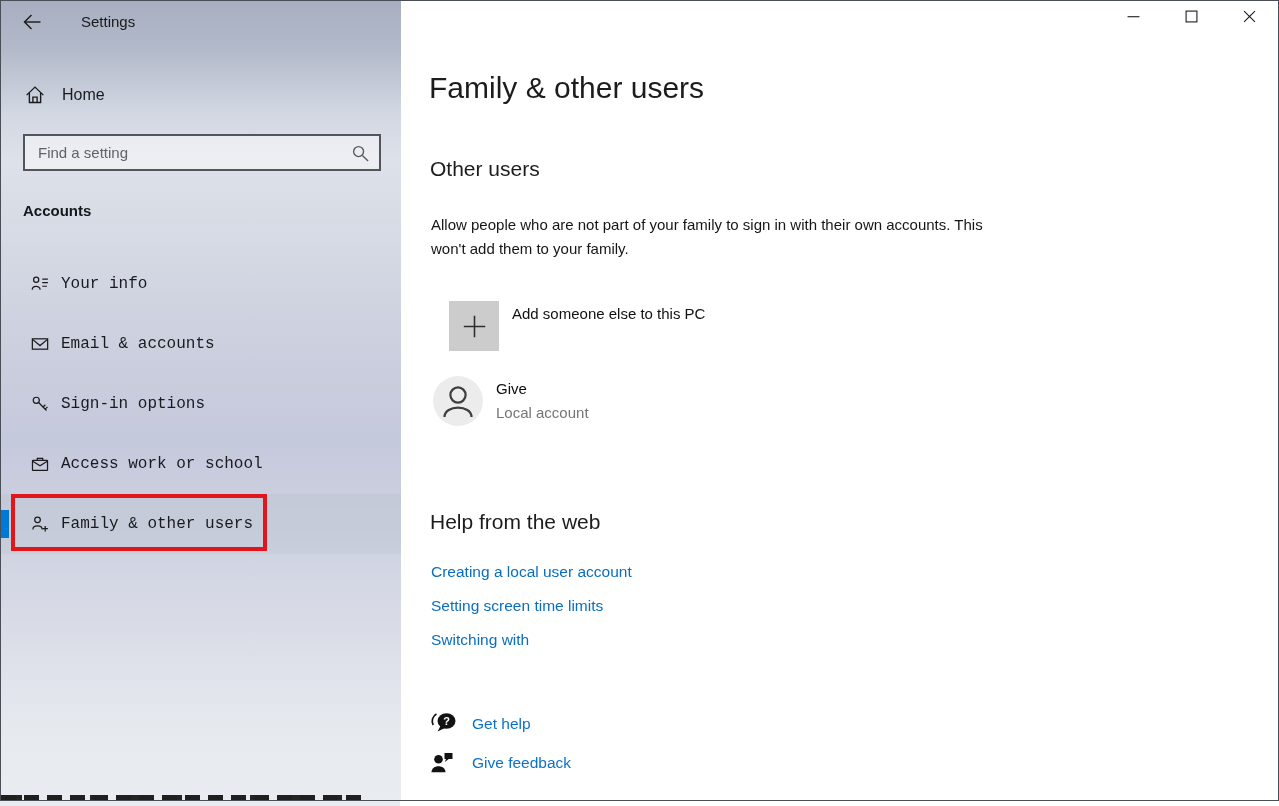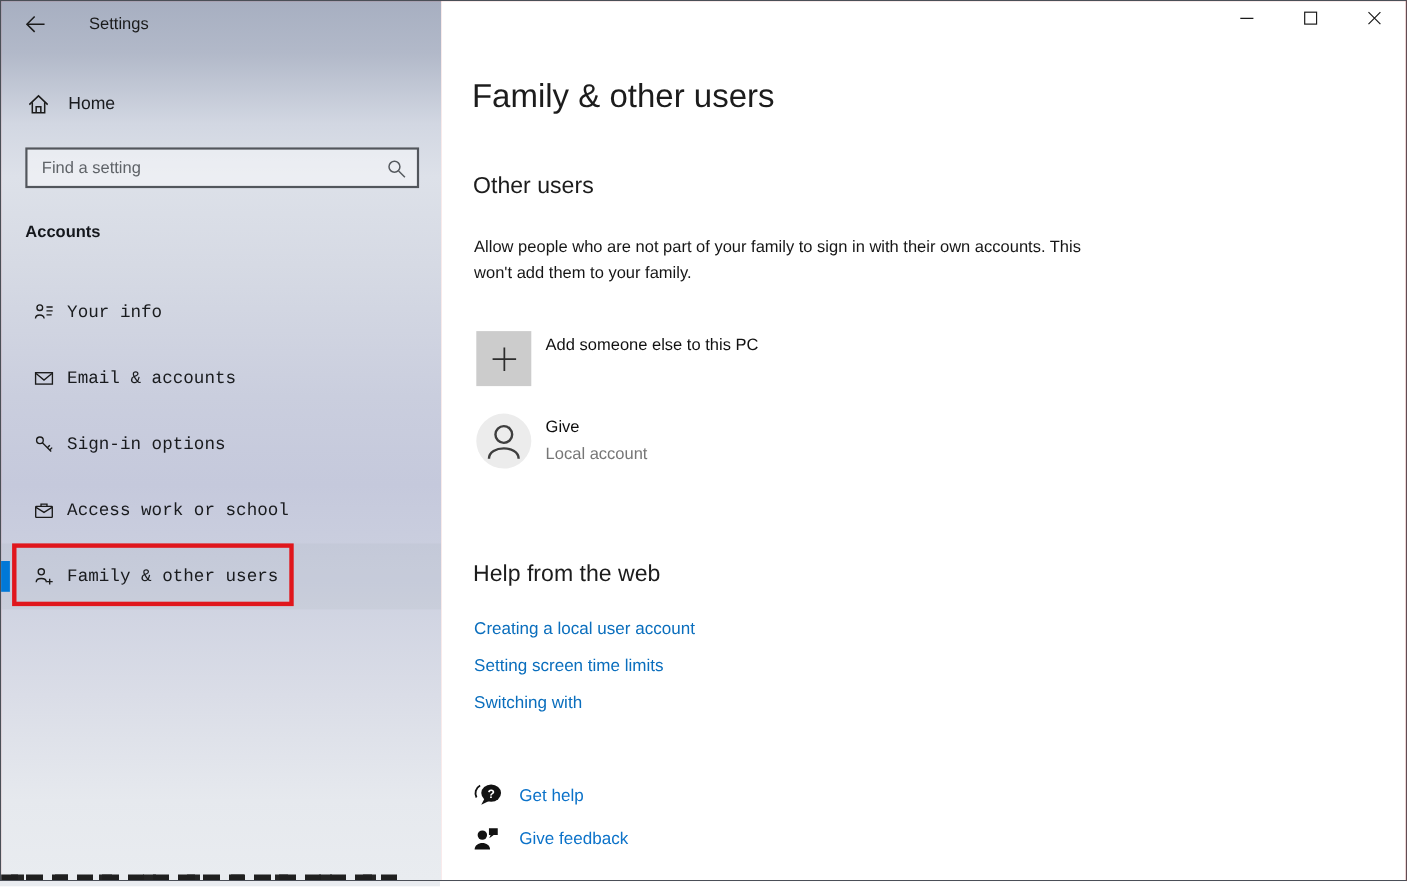--- a/index.html
+++ b/index.html
@@ -5,21 +5,21 @@
   * { box-sizing: border-box; }
   html,body { margin:0; padding:0; background:#ffffff; }
   .page {
     position:relative; width:1279px; height:806px; overflow:hidden;
     font-family:"Liberation Sans", sans-serif;
     -webkit-font-smoothing:antialiased;
   }
   
   .app-window {
     position:absolute; left:0; top:0; width:1279px; height:801px;
-    border:1px solid #4a4f57; background:#b91c1c;
+    border:1px solid #4a4f57; background:#86efac;
   }
   
   .sidebar {
     position:absolute; left:0; top:0; width:400px; height:100%;
     background:linear-gradient(180deg,
       #a7afc1 0%, #b2b9c9 6%, #d2d7e2 14%, #dde1e9 20%,
       #d6dae4 30%, #cacede 45%, #c5c9dc 55%, #cdd1e0 66%,
       #dadde7 79%, #e6e9ee 91%, #e9ecf0 100%);
     overflow:hidden;
   }
@@ -87,21 +87,21 @@
   .h2 {
     position:absolute; left:29px; margin:0;
     font-size:21px; font-weight:400; color:#1c1c1c;
   }
   .h2.other-users { top:156px; }
   .h2.help-web   { top:509px; }
   .desc {
     position:absolute; left:30px; top:212px; width:552px; margin:0;
     font-size:15px; line-height:24px; color:#161616;
   }
-  .add-row { position:absolute; left:0; top:300px; width:733px; height:50px; cursor:pointer; }
+  .add-row { position:absolute; left:16px; top:300px; width:733px; height:50px; cursor:pointer; }
   .add-square {
     position:absolute; left:32px; top:0; width:50px; height:50px; background:#cccccc;
     display:flex; align-items:center; justify-content:center; cursor:pointer;
   }
   .add-label { position:absolute; left:95px; top:4px; font-size:15px; color:#111; }
   .user-row { position:absolute; left:0; top:375px; width:877px; height:50px; cursor:pointer; }
   .avatar {
     position:absolute; left:32px; top:0; width:50px; height:50px; border-radius:50%;
     background:#ececec; display:flex; align-items:center; justify-content:center;
   }

